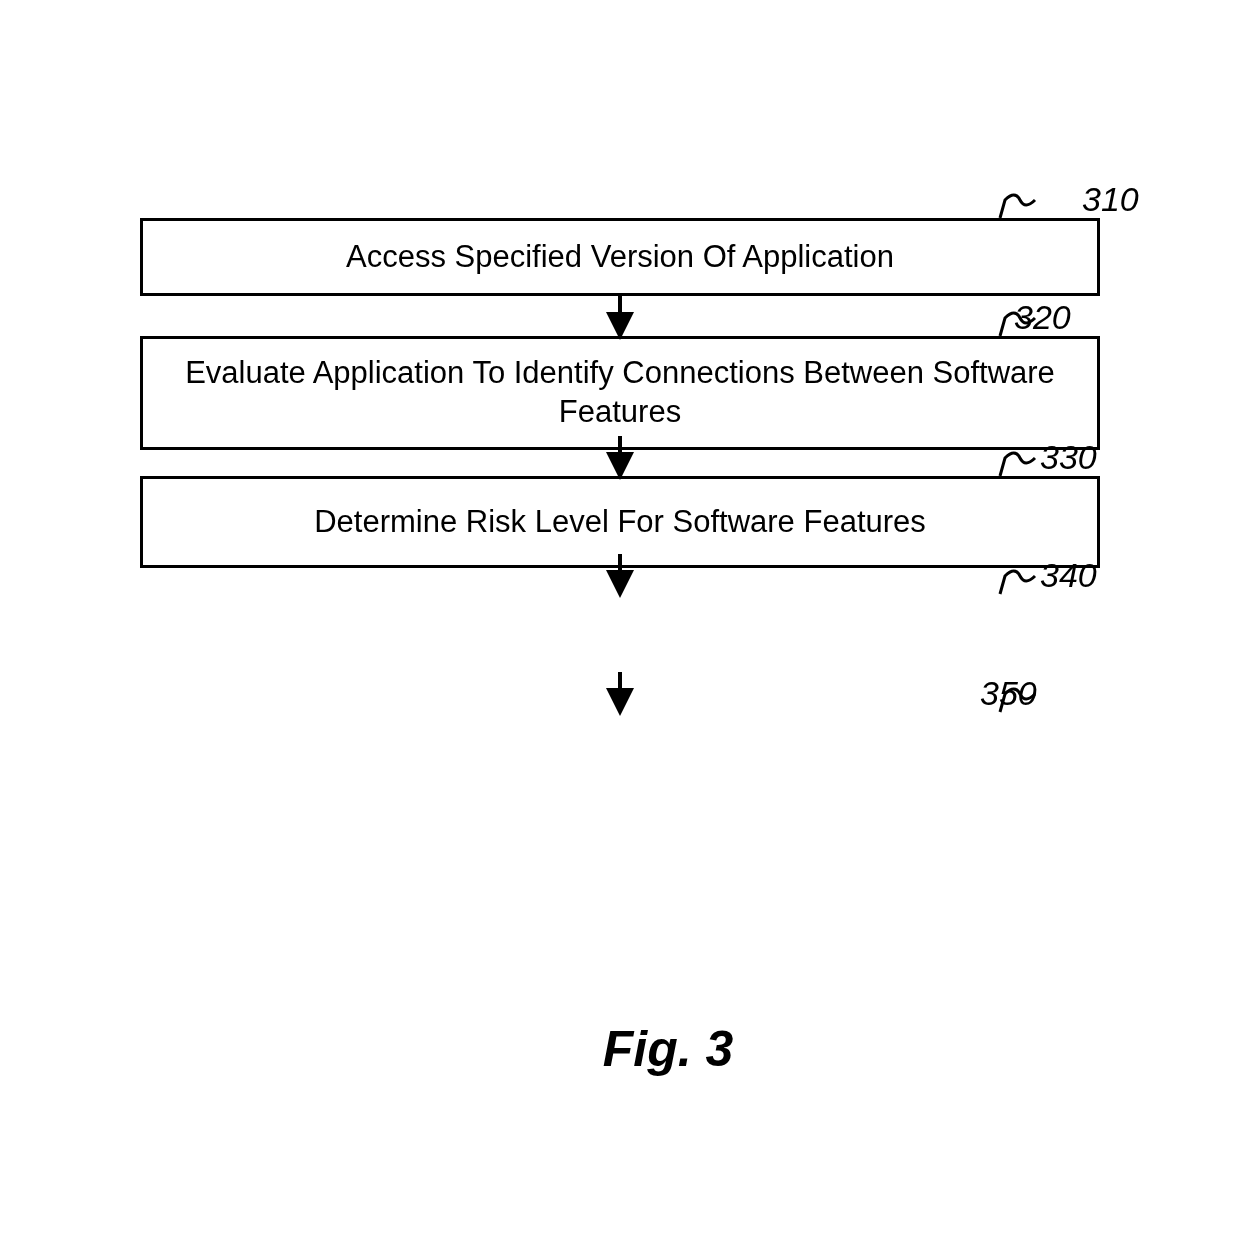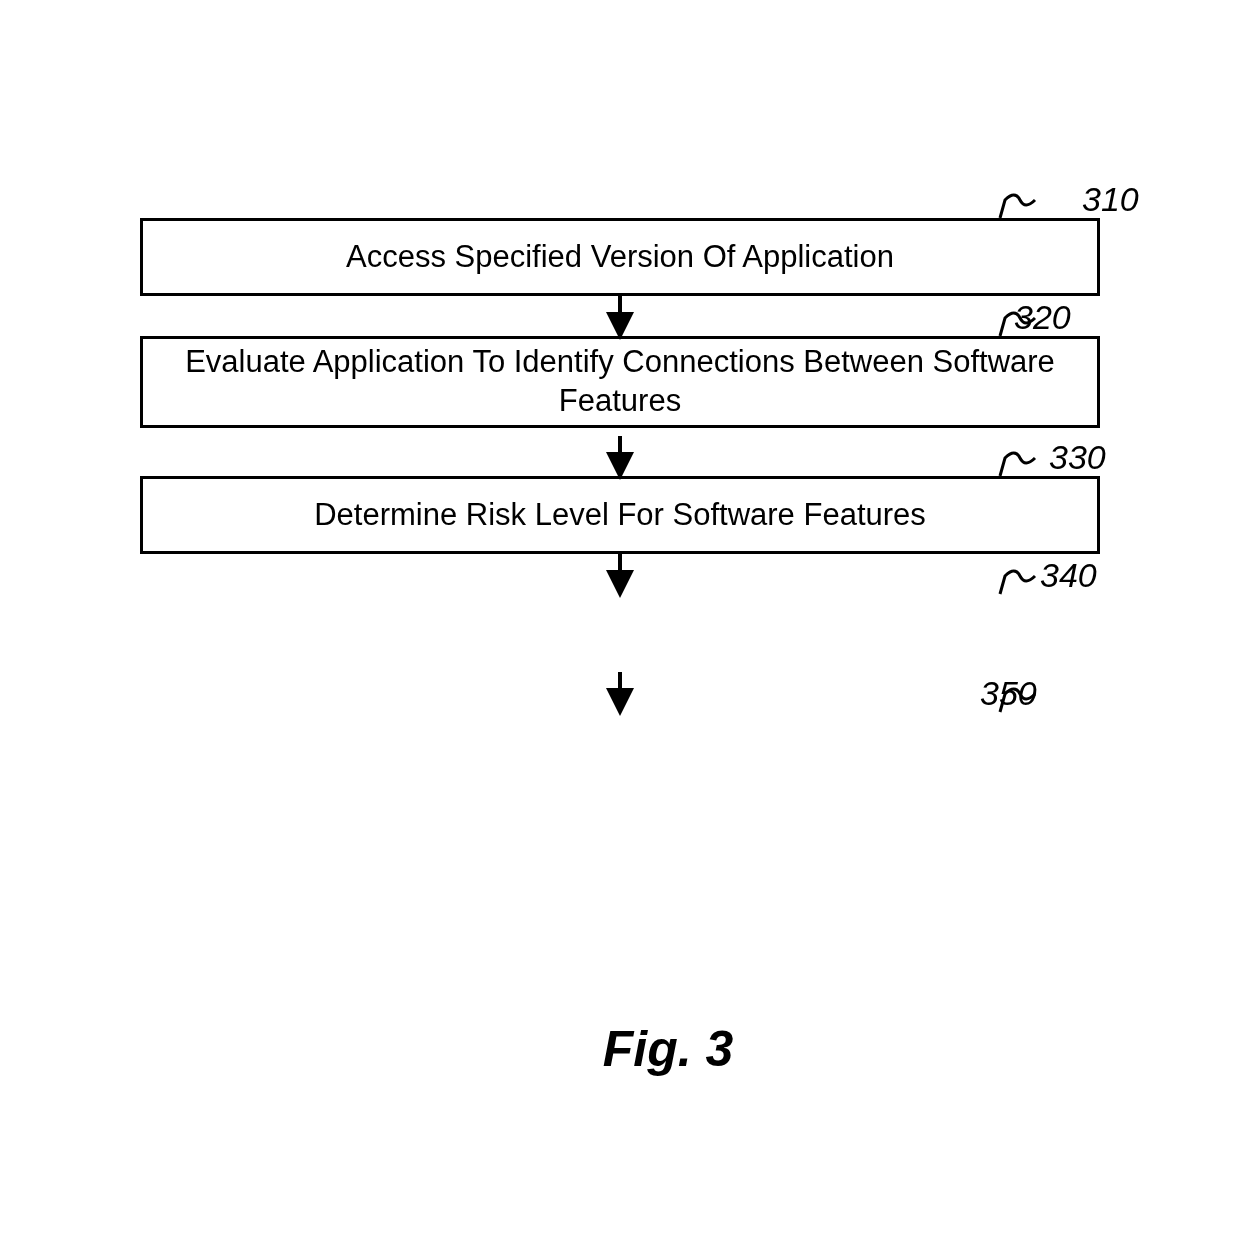--- a/index.html
+++ b/index.html
@@ -66,29 +66,29 @@
 <body>
 
 <div class="canvas">
 
 
   <div class="box" style="top:218px;height:78px;">
     <span>Access Specified Version Of Application</span>
   </div>
   <div class="ref" style="left:1040px;top:180px;margin-left:42px;">310</div>
 
-  <div class="box" style="top:336px;height:92px;">
+  <div class="box" style="top:336px;height:114px;">
     <span>Evaluate Application To Identify Connections Between Software Features</span>
   </div>
   <div class="ref" style="left:1014px;top:298px;">320</div>
 
-  <div class="box" style="top:476px;height:78px;">
+  <div class="box" style="top:476px;height:92px;">
     <span>Determine Risk Level For Software Features</span>
   </div>
-  <div class="ref" style="left:1040px;top:438px;margin-left:9px;">330</div>
+  <div class="ref" style="left:1040px;top:438px;">330</div>
 
   <div class="ref" style="left:1040px;top:556px;">340</div>
 
   <div class="ref" style="left:980px;top:674px;">350</div>
 
   <div class="figcap">Fig. 3</div>
 
   <svg class="overlay" viewBox="0 0 1240 1240">
     <defs>
       <marker id="arrowhead" markerWidth="7" markerHeight="7" refX="5" refY="3.5" orient="auto">

